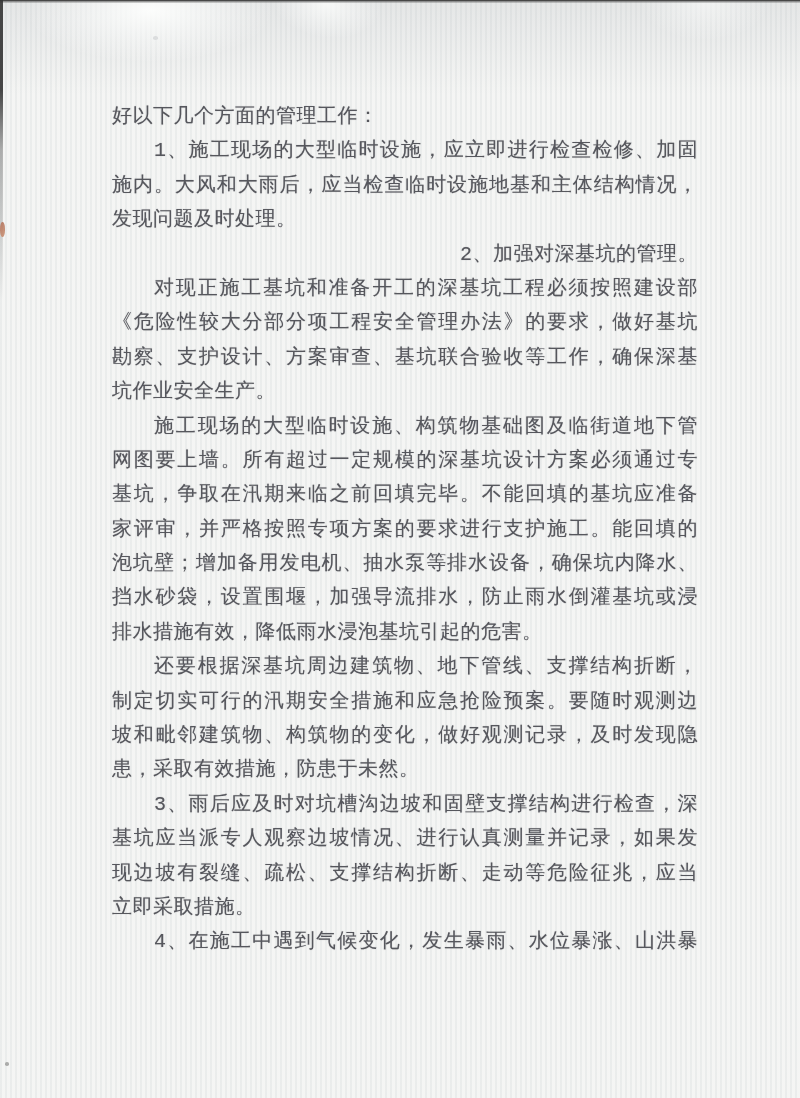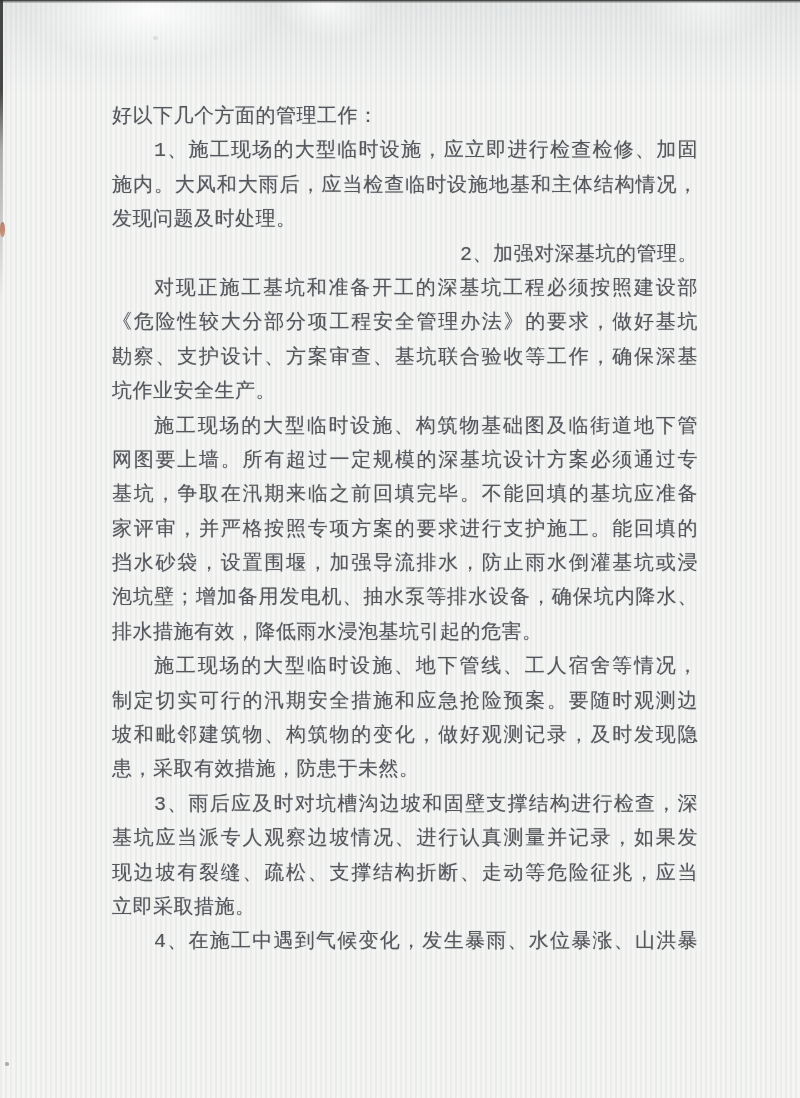--- a/index.html
+++ b/index.html
@@ -118,24 +118,24 @@
       <div class="line">发现问题及时处理。</div>
       <div class="line indent">2、加强对深基坑的管理。</div>
       <div class="line indent justify">对现正施工基坑和准备开工的深基坑工程必须按照建设部</div>
       <div class="line justify">《危险性较大分部分项工程安全管理办法》的要求，做好基坑</div>
       <div class="line justify">勘察、支护设计、方案审查、基坑联合验收等工作，确保深基</div>
       <div class="line">坑作业安全生产。</div>
       <div class="line indent justify">施工现场的大型临时设施、构筑物基础图及临街道地下管</div>
       <div class="line justify">网图要上墙。所有超过一定规模的深基坑设计方案必须通过专</div>
       <div class="line justify">基坑，争取在汛期来临之前回填完毕。不能回填的基坑应准备</div>
       <div class="line justify">家评审，并严格按照专项方案的要求进行支护施工。能回填的</div>
+      <div class="line justify">泡坑壁；增加备用发电机、抽水泵等排水设备，确保坑内降水、</div>
       <div class="line justify">挡水砂袋，设置围堰，加强导流排水，防止雨水倒灌基坑或浸</div>
-      <div class="line justify">泡坑壁；增加备用发电机、抽水泵等排水设备，确保坑内降水、</div>
       <div class="line">排水措施有效，降低雨水浸泡基坑引起的危害。</div>
-      <div class="line indent justify">施工现场的大型临时设施、地下管线、工人宿舍等情况，</div>
+      <div class="line indent justify">还要根据深基坑周边建筑物、地下管线、支撑结构折断，</div>
       <div class="line justify">制定切实可行的汛期安全措施和应急抢险预案。要随时观测边</div>
       <div class="line justify">坡和毗邻建筑物、构筑物的变化，做好观测记录，及时发现隐</div>
       <div class="line">患，采取有效措施，防患于未然。</div>
       <div class="line indent justify">3、雨后应及时对坑槽沟边坡和固壁支撑结构进行检查，深</div>
       <div class="line justify">基坑应当派专人观察边坡情况、进行认真测量并记录，如果发</div>
       <div class="line justify">现边坡有裂缝、疏松、支撑结构折断、走动等危险征兆，应当</div>
       <div class="line">立即采取措施。</div>
       <div class="line indent justify">4、在施工中遇到气候变化，发生暴雨、水位暴涨、山洪暴</div>
     </div>
 </div>

